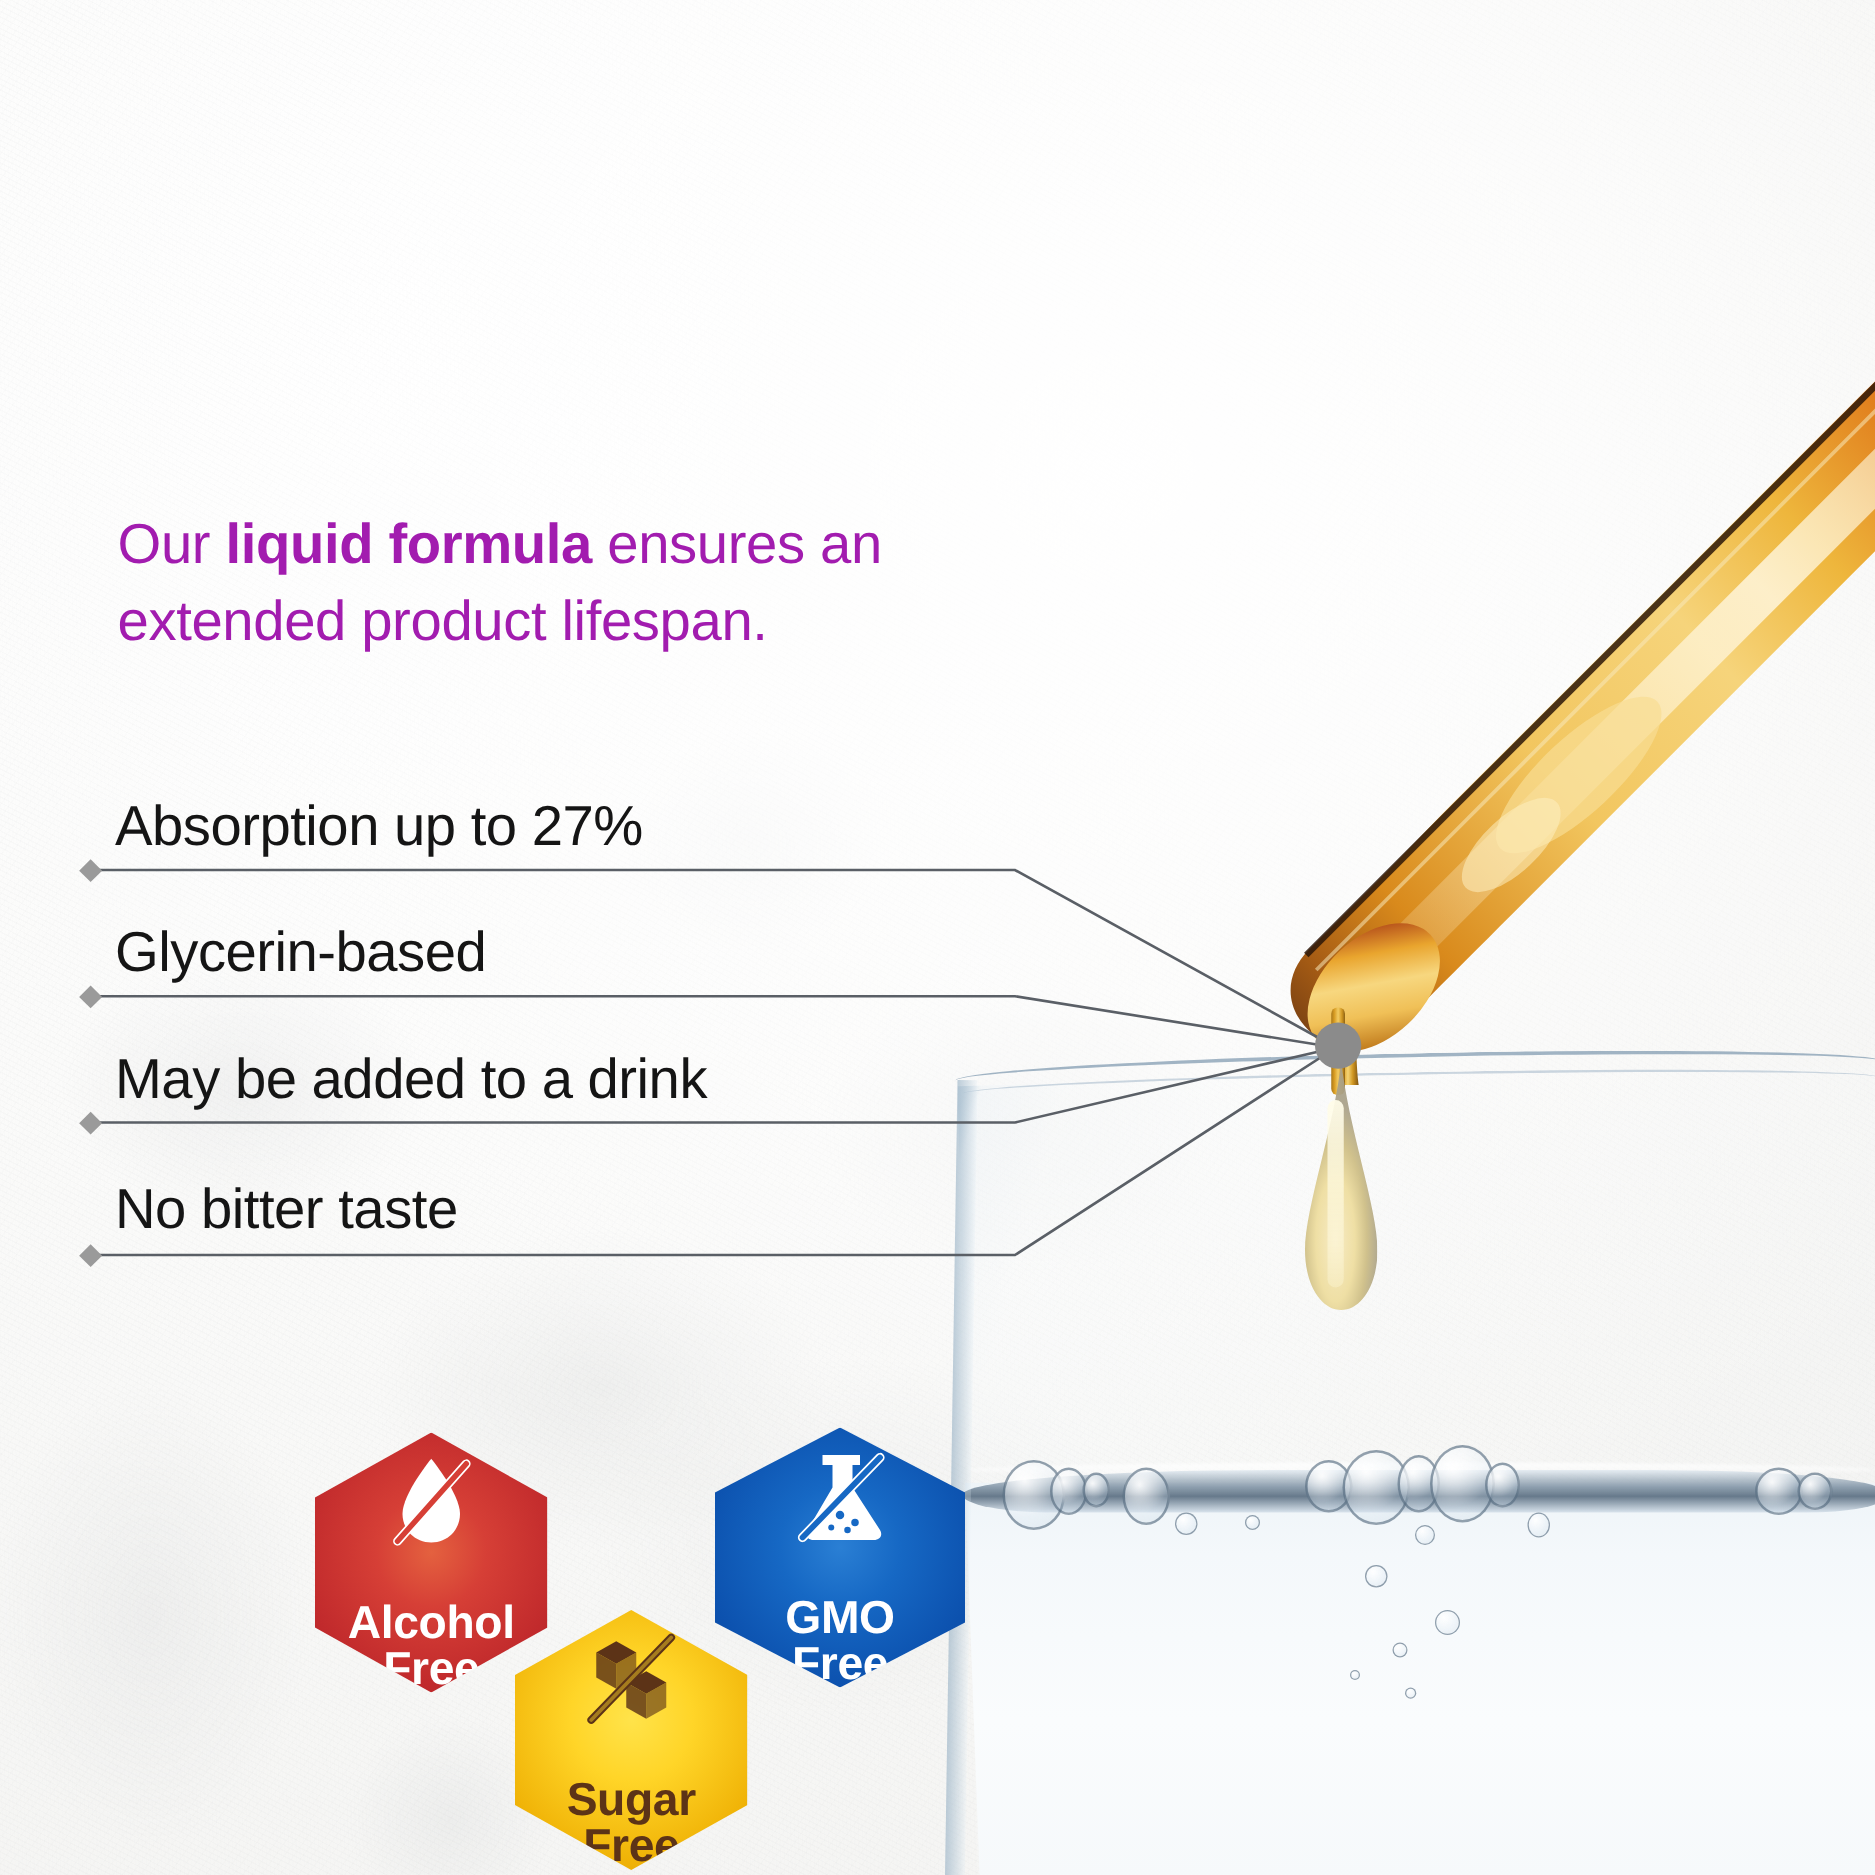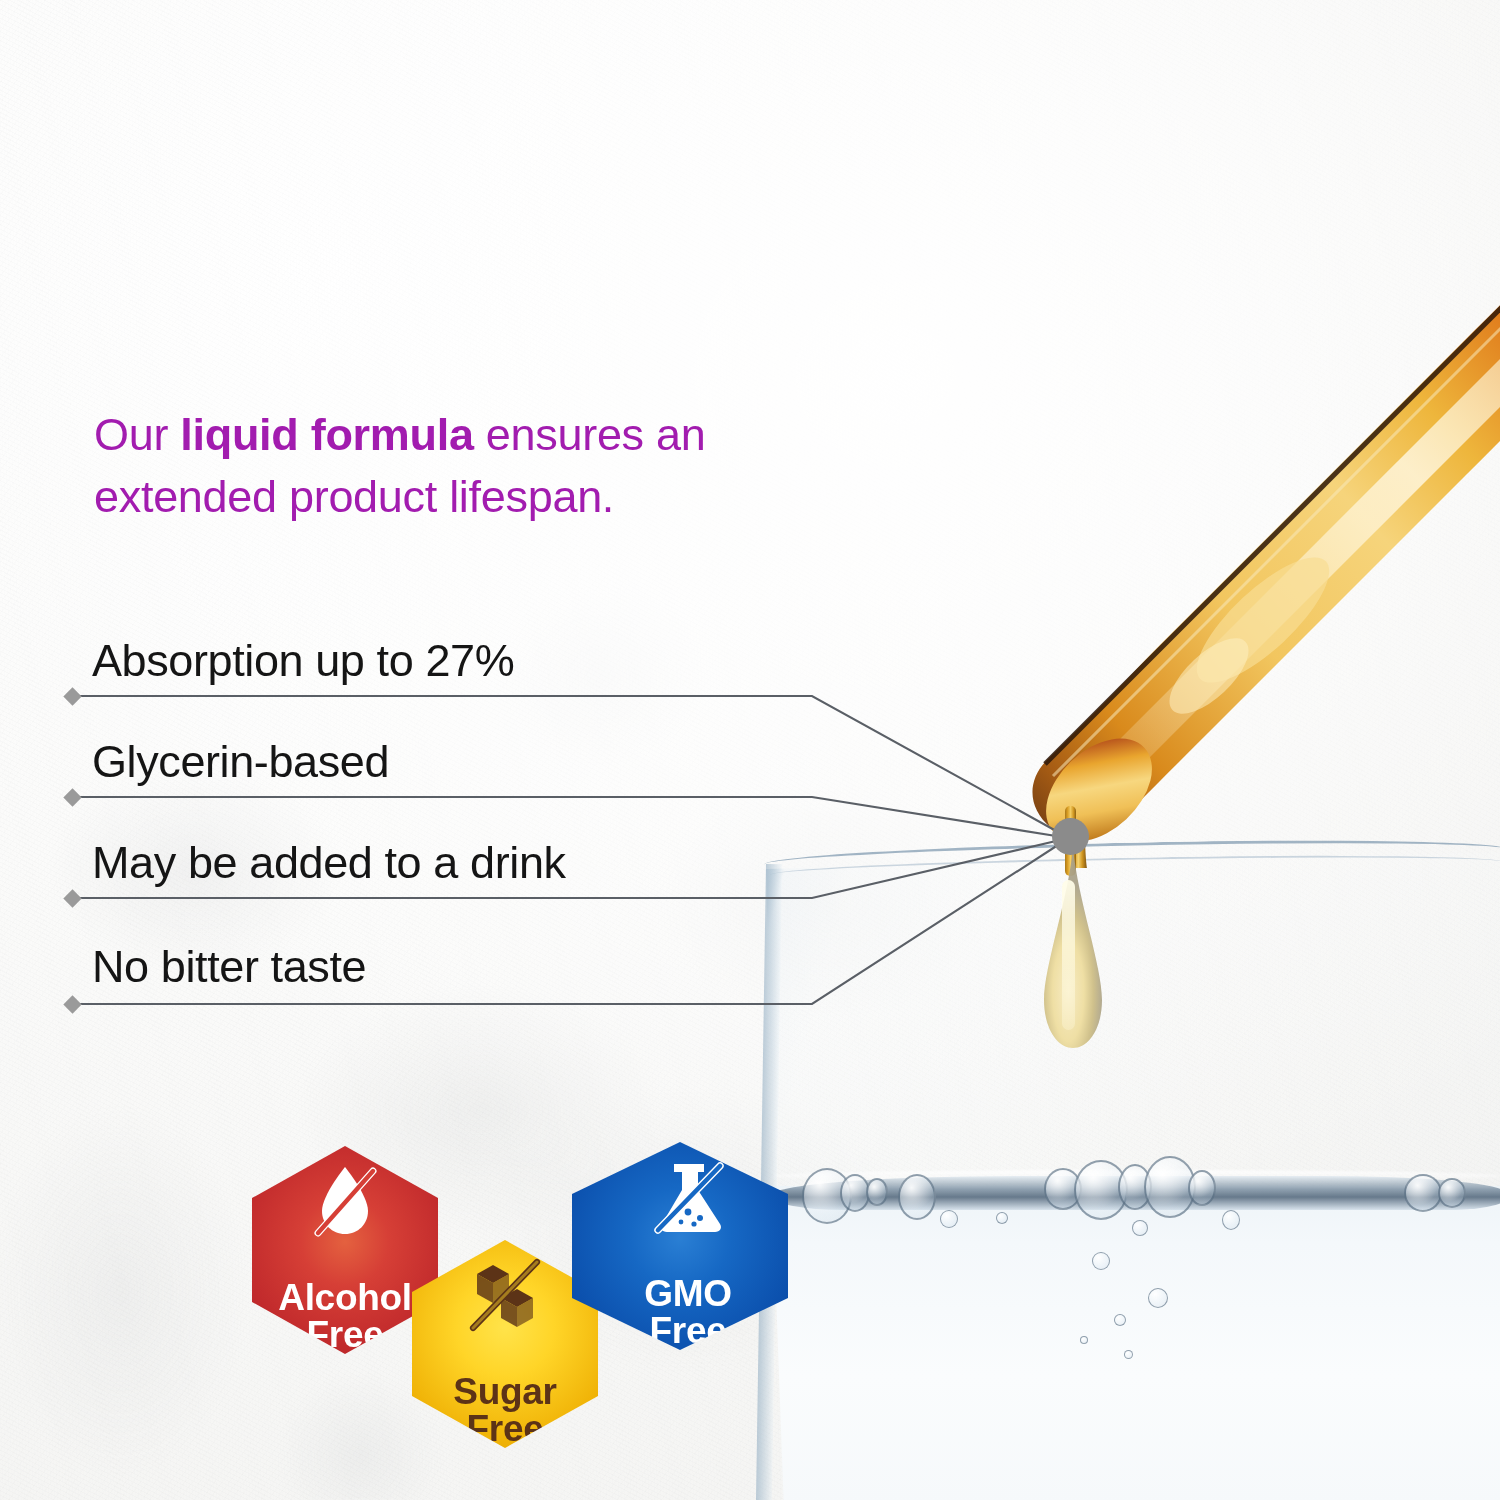--- a/index.html
+++ b/index.html
@@ -297,21 +297,21 @@
         <g stroke="#d63f36" stroke-width="4.4" stroke-linecap="round">
           <line x1="13" y1="69" x2="68" y2="7"></line>
         </g>
       </svg>
       <div class="txt" style="color:#ffffff;font-size:37px;margin-top:6px;">
         <div>Alcohol</div>
         <div>Free</div>
       </div>
     </div>
 
-    <div class="badge bg-sugar shadow" style="left:412px;top:1240px;width:186px;height:208px;">
+    <div class="badge bg-sugar shadow" style="left:412px;top:1288px;width:186px;height:208px;">
       <svg class="icon" width="76" height="74" viewBox="0 0 76 74" style="margin-top:18px;">
         <g fill="#5c3317">
 
           <path d="M10 16 L26 7 L42 16 L26 25 Z"></path>
           <path d="M10 16 L26 25 L26 45 L10 36 Z" opacity=".82"></path>
           <path d="M42 16 L26 25 L26 45 L42 36 Z" opacity=".62"></path>
 
           <path d="M34 40 L50 31 L66 40 L50 49 Z"></path>
           <path d="M34 40 L50 49 L50 69 L34 60 Z" opacity=".82"></path>
           <path d="M66 40 L50 49 L50 69 L66 60 Z" opacity=".62"></path>
@@ -322,21 +322,21 @@
         <g stroke="#ffd528" stroke-width="3" stroke-linecap="round" opacity=".45">
           <line x1="6" y1="70" x2="70" y2="4"></line>
         </g>
       </svg>
       <div class="txt" style="color:#5c3317;font-size:37px;margin-top:6px;">
         <div>Sugar</div>
         <div>Free</div>
       </div>
     </div>
 
-    <div class="badge bg-gmo shadow" style="left:572px;top:1142px;width:200px;height:208px;padding-left:16px;">
+    <div class="badge bg-gmo shadow" style="left:572px;top:1142px;width:200px;height:208px;">
       <svg class="icon" width="80" height="76" viewBox="0 0 80 76" style="margin-top:18px;">
         <g fill="#ffffff">
           <path d="M26 4 L56 4 L56 12 L50 12 L50 30 L72 64 C74.5 68 72 72 67 72 L19 72
                    C14 72 11.5 68 14 64 L34 30 L34 12 L26 12 Z"></path>
         </g>
         <g fill="#1668c4">
           <circle cx="40" cy="52" r="3.4"></circle>
           <circle cx="52" cy="58" r="3"></circle>
           <circle cx="46" cy="64" r="2.6"></circle>
           <circle cx="33" cy="62" r="2.4"></circle>

